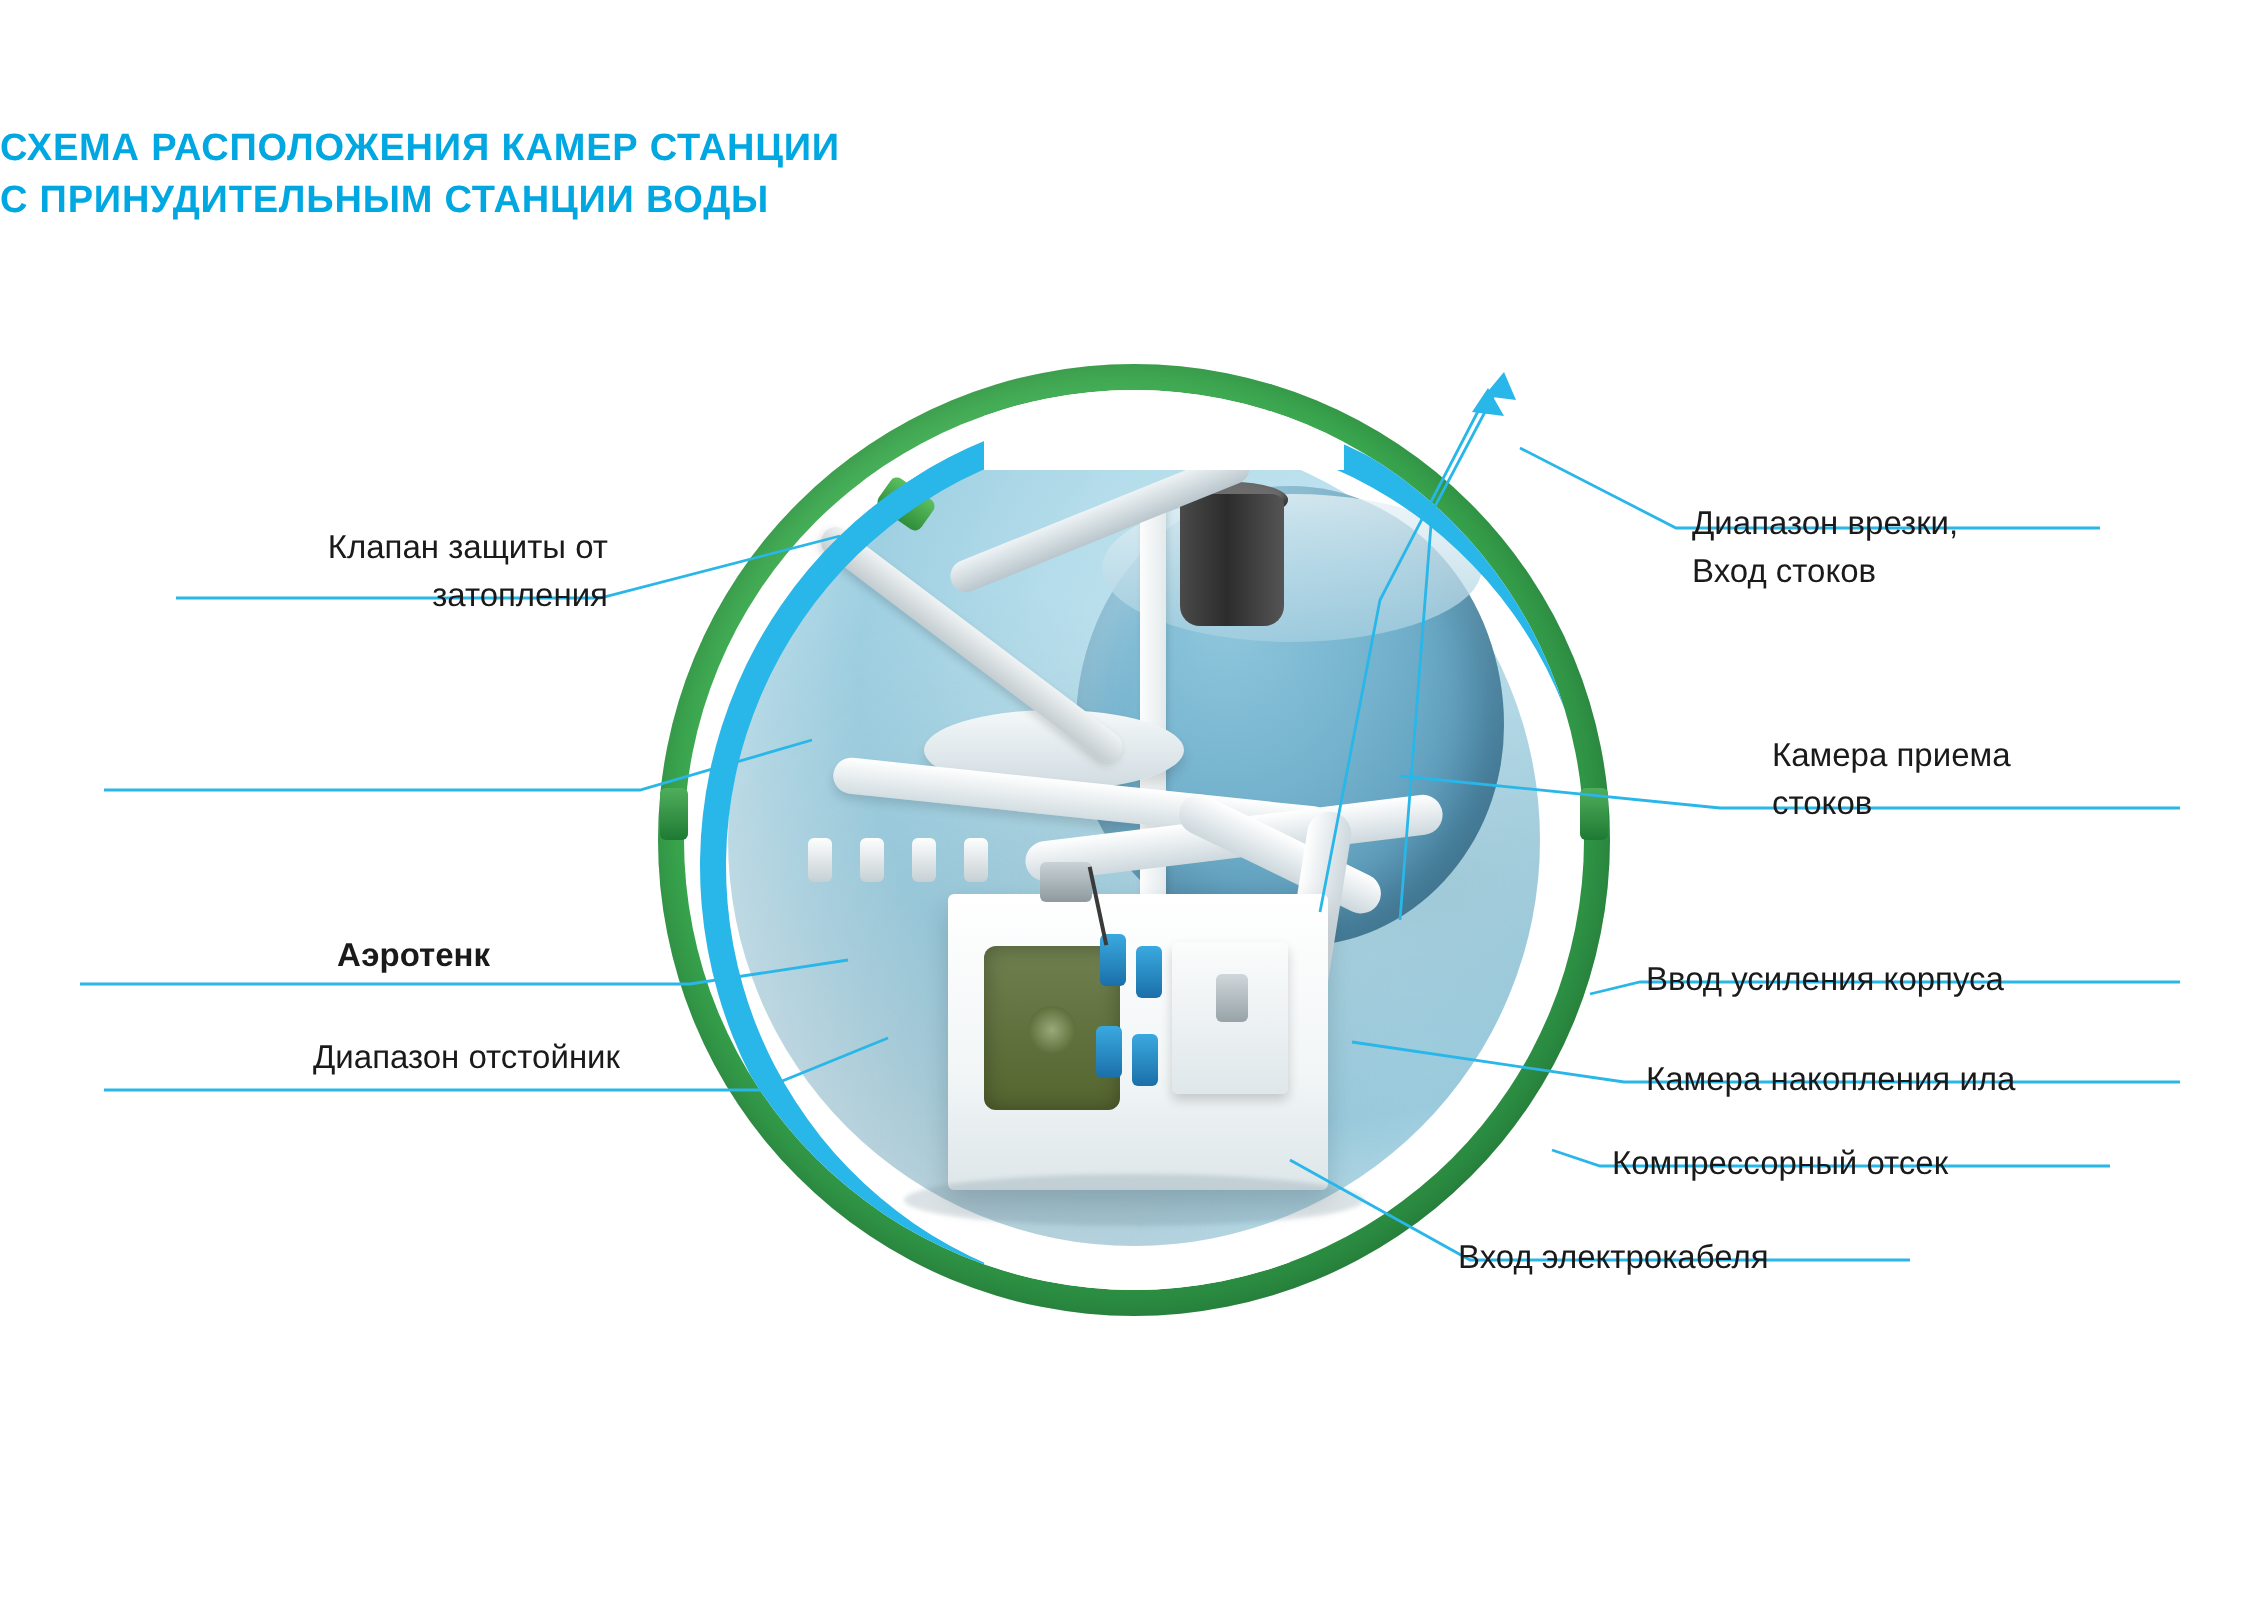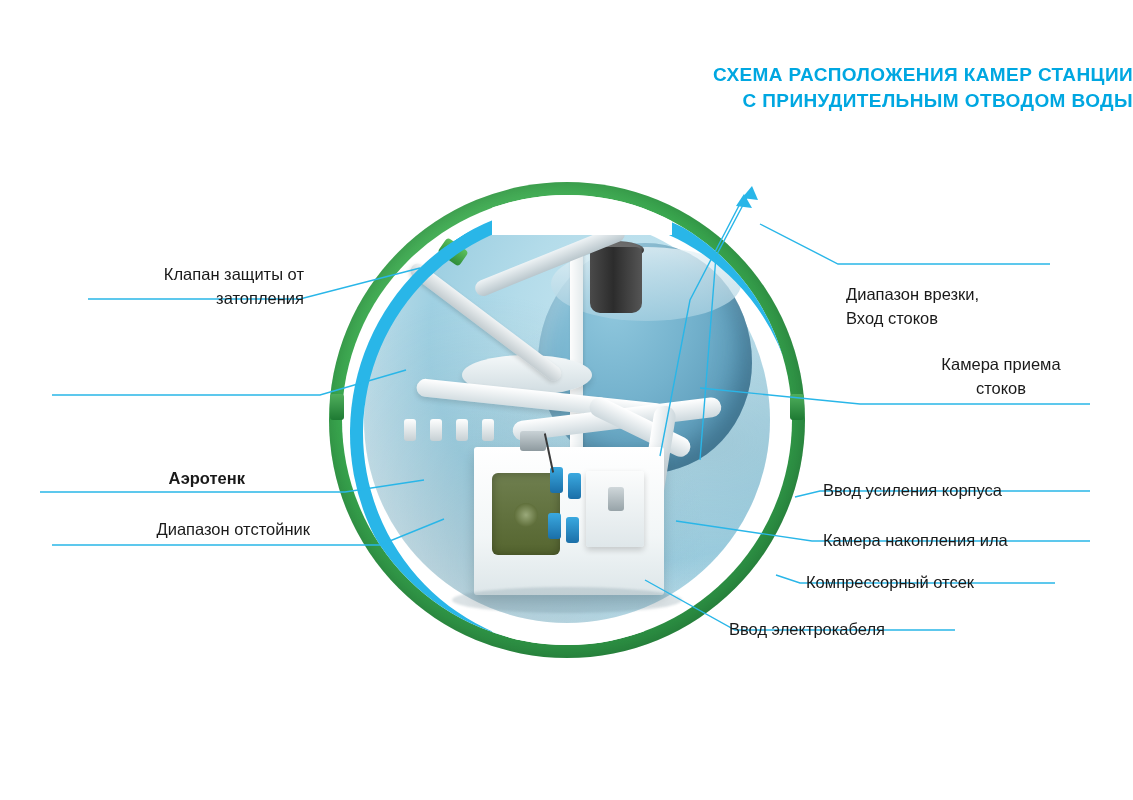--- a/index.html
+++ b/index.html
@@ -15,21 +15,21 @@
     font-family: "Liberation Sans", sans-serif;
     overflow: hidden;
   }
 
   
   .title {
     position: absolute;
     top: 62px;
     left: 0;
     width: 1133px;
-    text-align: right;
+    text-align: left;
     color: #00a7e1;
     font-size: 19px;
     font-weight: bold;
     letter-spacing: 0.4px;
     line-height: 26px;
   }
   .title span { display: block; }
 
   
   .scene {
@@ -322,21 +322,21 @@
     pointer-events: none;
   }
 </style>
 </head>
 <body>
 
 <div id="page">
 
   <div class="title">
     <span>СХЕМА РАСПОЛОЖЕНИЯ КАМЕР СТАНЦИИ</span>
-    <span>С ПРИНУДИТЕЛЬНЫМ ОТВОДОМ ВОДЫ</span>
+    <span>С ПРИНУДИТЕЛЬНЫМ СТАНЦИИ ВОДЫ</span>
   </div>
 
   <div class="scene">
     <div class="ring-outer"></div>
     <div class="ring-inner">
       <div class="bowl"></div>
       <div class="bowl-shadow"></div>
 
       <div class="intake-bowl"></div>
       <div class="intake-lip"></div>
@@ -409,27 +409,27 @@
   </svg>
 
   <div class="label left" style="left:74px; top:262px; width:230px;">Клапан защиты от
 затопления</div>
 
 
   <div class="label left" style="left:40px; top:466px; width:205px;font-weight:bold;">Аэротенк</div>
 
   <div class="label left" style="left:40px; top:517px; width:270px;">Диапазон отстойник</div>
 
-  <div class="label right" style="left:846px; top:250px; width:250px;margin-top:32px;">Диапазон врезки,
+  <div class="label right" style="left:846px; top:250px; width:250px;">Диапазон врезки,
 Вход стоков</div>
 
-  <div class="label right" style="left:886px; top:352px; width:230px;text-align:center;">Камера приема
+  <div class="label right" style="left:886px; top:366px; width:230px;">Камера приема
 стоков</div>
 
   <div class="label right" style="left:823px; top:478px; width:290px;">Ввод усиления корпуса</div>
 
   <div class="label right" style="left:806px; top:570px; width:280px;">Компрессорный отсек</div>
 
   <div class="label right" style="left:823px; top:528px; width:290px;">Камера накопления ила</div>
 
-  <div class="label right" style="left:729px; top:617px; width:260px;">Ввод электрокабеля</div>
+  <div class="label right" style="left:729px; top:617px; width:260px;">Вход электрокабеля</div>
 
 </div>
 
 </body></html>

